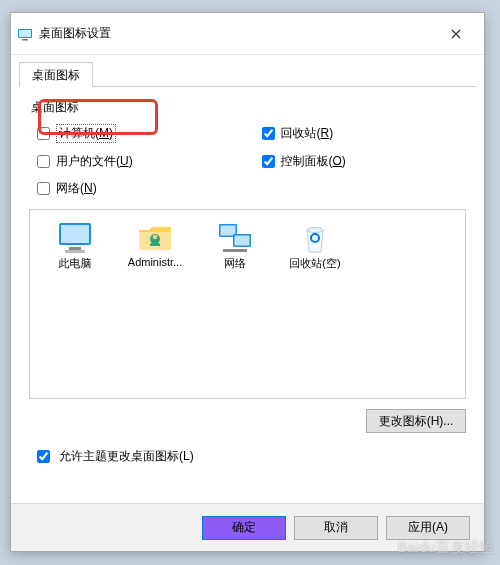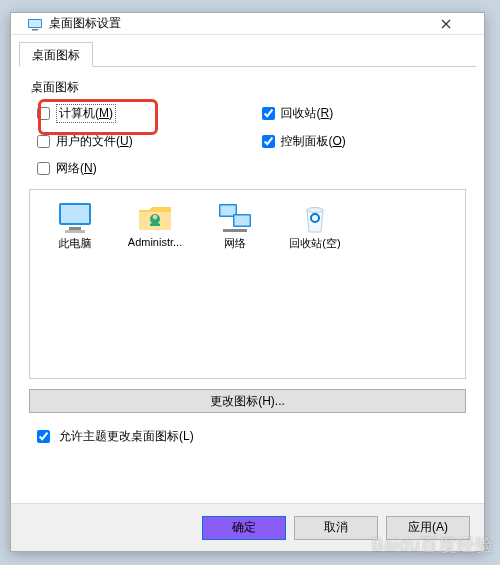--- a/index.html
+++ b/index.html
@@ -1,42 +1,42 @@
 <!DOCTYPE html>
 <html><head>
 <meta charset="utf-8">
 <style>
 * { box-sizing: border-box; font-family: "Microsoft YaHei", "Segoe UI", sans-serif; font-size: 12px; }
 body { margin: 0; background: #c8d4e0; width: 500px; height: 565px; overflow: hidden; position: relative; }
 .window { position: absolute; left: 10px; top: 12px; width: 475px; height: 540px; background: #fff; border: 1px solid #aaa; box-shadow: 0 3px 12px rgba(0,0,0,.25); }
-.titlebar { display: flex; align-items: center; height: 22px; padding: 0 16px; border-bottom: 1px solid #e5e5e5; }
+.titlebar { display: flex; align-items: center; height: 42px; padding: 0 6px; border-bottom: 1px solid #e5e5e5; }
 .titlebar .icon-sm { width: 16px; height: 16px; margin-right: 6px; }
 .titlebar .title { flex: 1; font-size: 12px; }
 .titlebar .close { width: 44px; height: 28px; display: flex; align-items: center; justify-content: center; font-size: 14px; color: #333; }
 .tabstrip { margin: 6px 8px 0 8px; height: 26px; border-bottom: 1px solid #ccc; display: flex; }
 .tab { padding: 4px 12px; border: 1px solid #ccc; border-bottom: 1px solid #fff; background: #fff; position: relative; top: 1px; }
 .content { padding: 8px 18px 10px 18px; }
 .group-label { margin: 4px 0 8px 2px; }
 .checkgrid { display: grid; grid-template-columns: 1fr 1fr; gap: 10px 20px; margin-bottom: 12px; padding-left: 8px; }
 .chk { display: flex; align-items: center; gap: 6px; }
 .chk input { width: 13px; height: 13px; margin: 0; }
 .chk label u { text-decoration: underline; }
 .highlight { position: absolute; border: 3px solid #e93a2e; border-radius: 6px; pointer-events: none; }
 .hl1 { left: 27px; top: 86px; width: 120px; height: 36px; }
 .iconbox { border: 1px solid #ccc; height: 190px; padding: 10px 6px; display: flex; gap: 2px; align-items: flex-start; }
 .iconitem { width: 78px; display: flex; flex-direction: column; align-items: center; text-align: center; }
 .iconitem .lbl { margin-top: 0; font-size: 11px; word-break: break-all; }
-.btn-row { display: flex; justify-content: flex-end; gap: 10px; margin: 10px 0 14px 0; flex-direction: column; }
+.btn-row { display: flex; justify-content: flex-end; gap: 10px; margin: 10px 0 14px 0; }
 .btn { min-width: 100px; height: 24px; border: 1px solid #adadad; background: #e1e1e1; padding: 0 10px; cursor: pointer; }
 .btn.primary { background: #8b5cf6; border-color: #0078d7; }
 .theme-chk { display: flex; align-items: center; gap: 6px; margin-top: 4px; padding-left: 4px; }
 .footer { position: absolute; left: 0; right: 0; bottom: 0; height: 48px; background: #f0f0f0; border-top: 1px solid #ddd; display: flex; justify-content: flex-end; align-items: center; gap: 8px; padding: 0 14px; }
 .footer .btn { min-width: 84px; }
 svg { display: block; }
-.watermark { position: absolute; right: 6px; bottom: 8px; color: rgba(255,255,255,.55); font-size: 18px; font-family: Arial; letter-spacing: .5px; pointer-events: none; text-shadow: 0 0 2px rgba(0,0,0,.3); }
+.watermark { position: absolute; right: 6px; bottom: 8px; color: rgba(255,255,255,.55); font-size: 14px; font-family: Arial; letter-spacing: .5px; pointer-events: none; text-shadow: 0 0 2px rgba(0,0,0,.3); }
 </style>
 </head>
 <body>
 
 <div class="window">
   <div class="titlebar">
     <span class="icon-sm">
       <svg width="16" height="16" viewBox="0 0 16 16">
           <rect x="1" y="3" width="14" height="9" rx="1" fill="#1e8fe1"></rect>
           <rect x="2" y="4" width="12" height="7" fill="#cfeaff"></rect>

